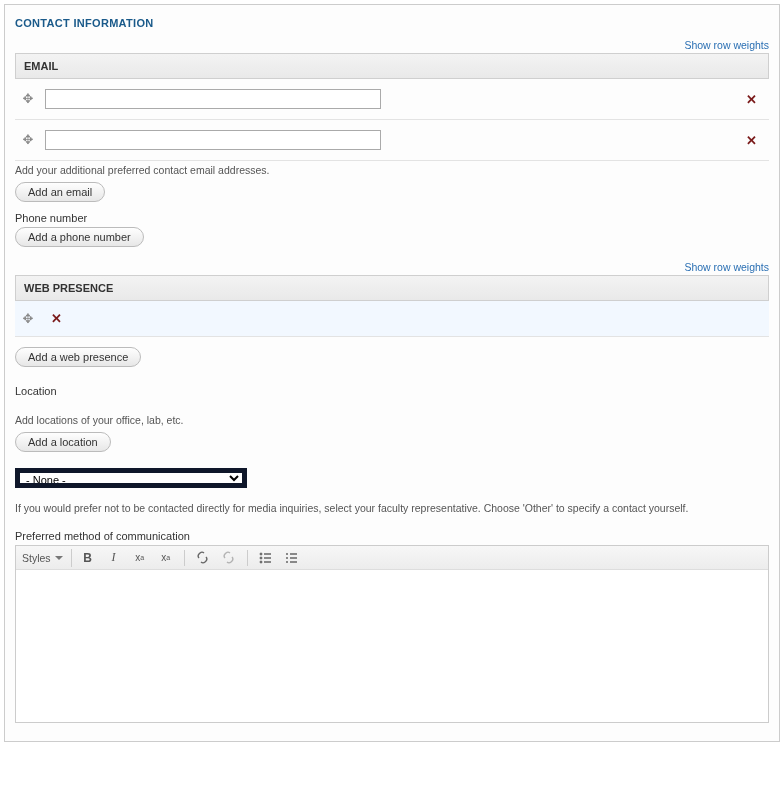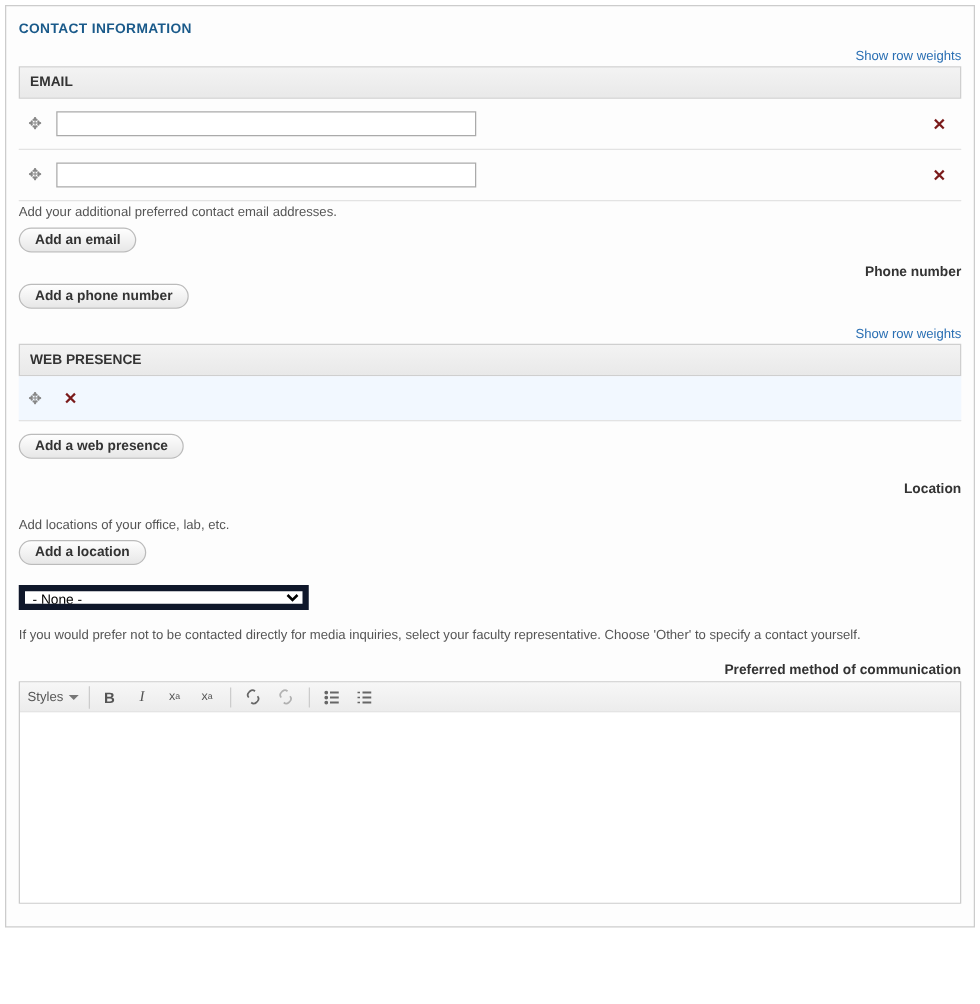--- a/index.html
+++ b/index.html
@@ -79,29 +79,29 @@
     padding: 1px 4px;
     font-size: 11px;
   }
   input.text.url { width: 336px; }
   .help {
     color: #555;
     font-size: 10.5px;
     margin: 3px 0 6px 0;
   }
   .block { margin: 10px 0 4px 0; }
-  .label-strong { font-weight: bold; font-size: 11px; margin-bottom: 3px; text-align: right; }
+  .label-strong { font-weight: normal; font-size: 11px; margin-bottom: 3px; }
   button.pill {
     display: inline-block;
     border: 1px solid #bbb;
     background: linear-gradient(#fefefe, #e7e7e7);
     border-radius: 11px;
     padding: 3px 12px;
     font-size: 11px;
-    font-weight: bold;
+    font-weight: normal;
     color: #333;
     cursor: pointer;
     font-family: inherit;
   }
   select {
     width: 232px;
     height: 20px;
     border: 5px solid #0f172a;
     background: #fff;
     font-size: 11px;

